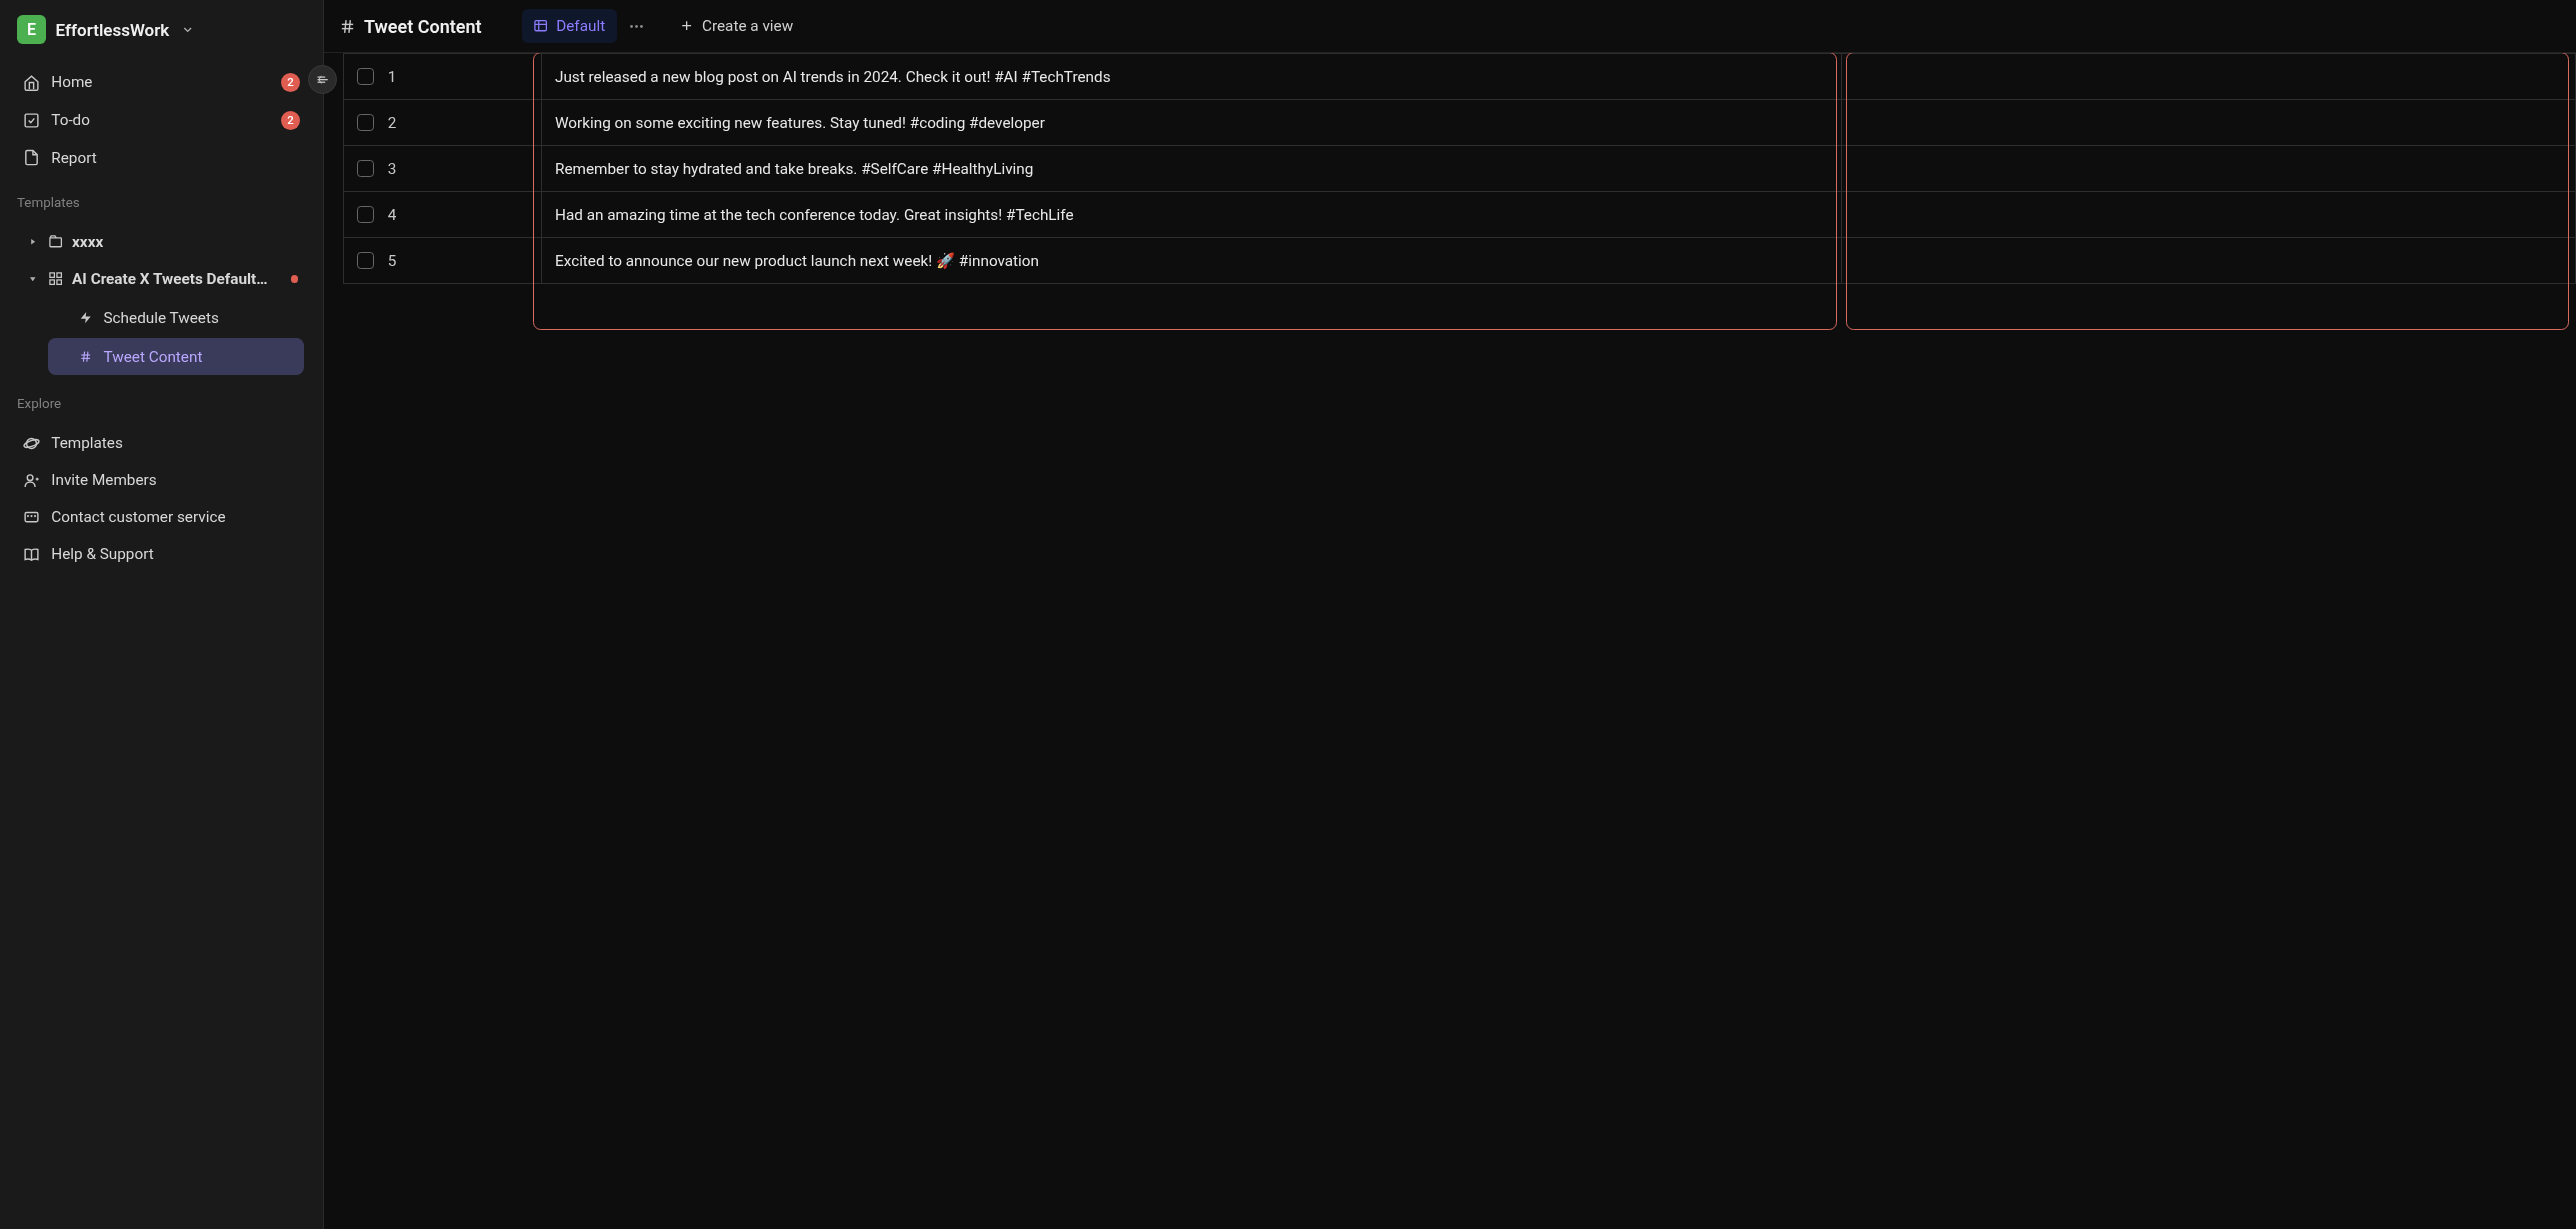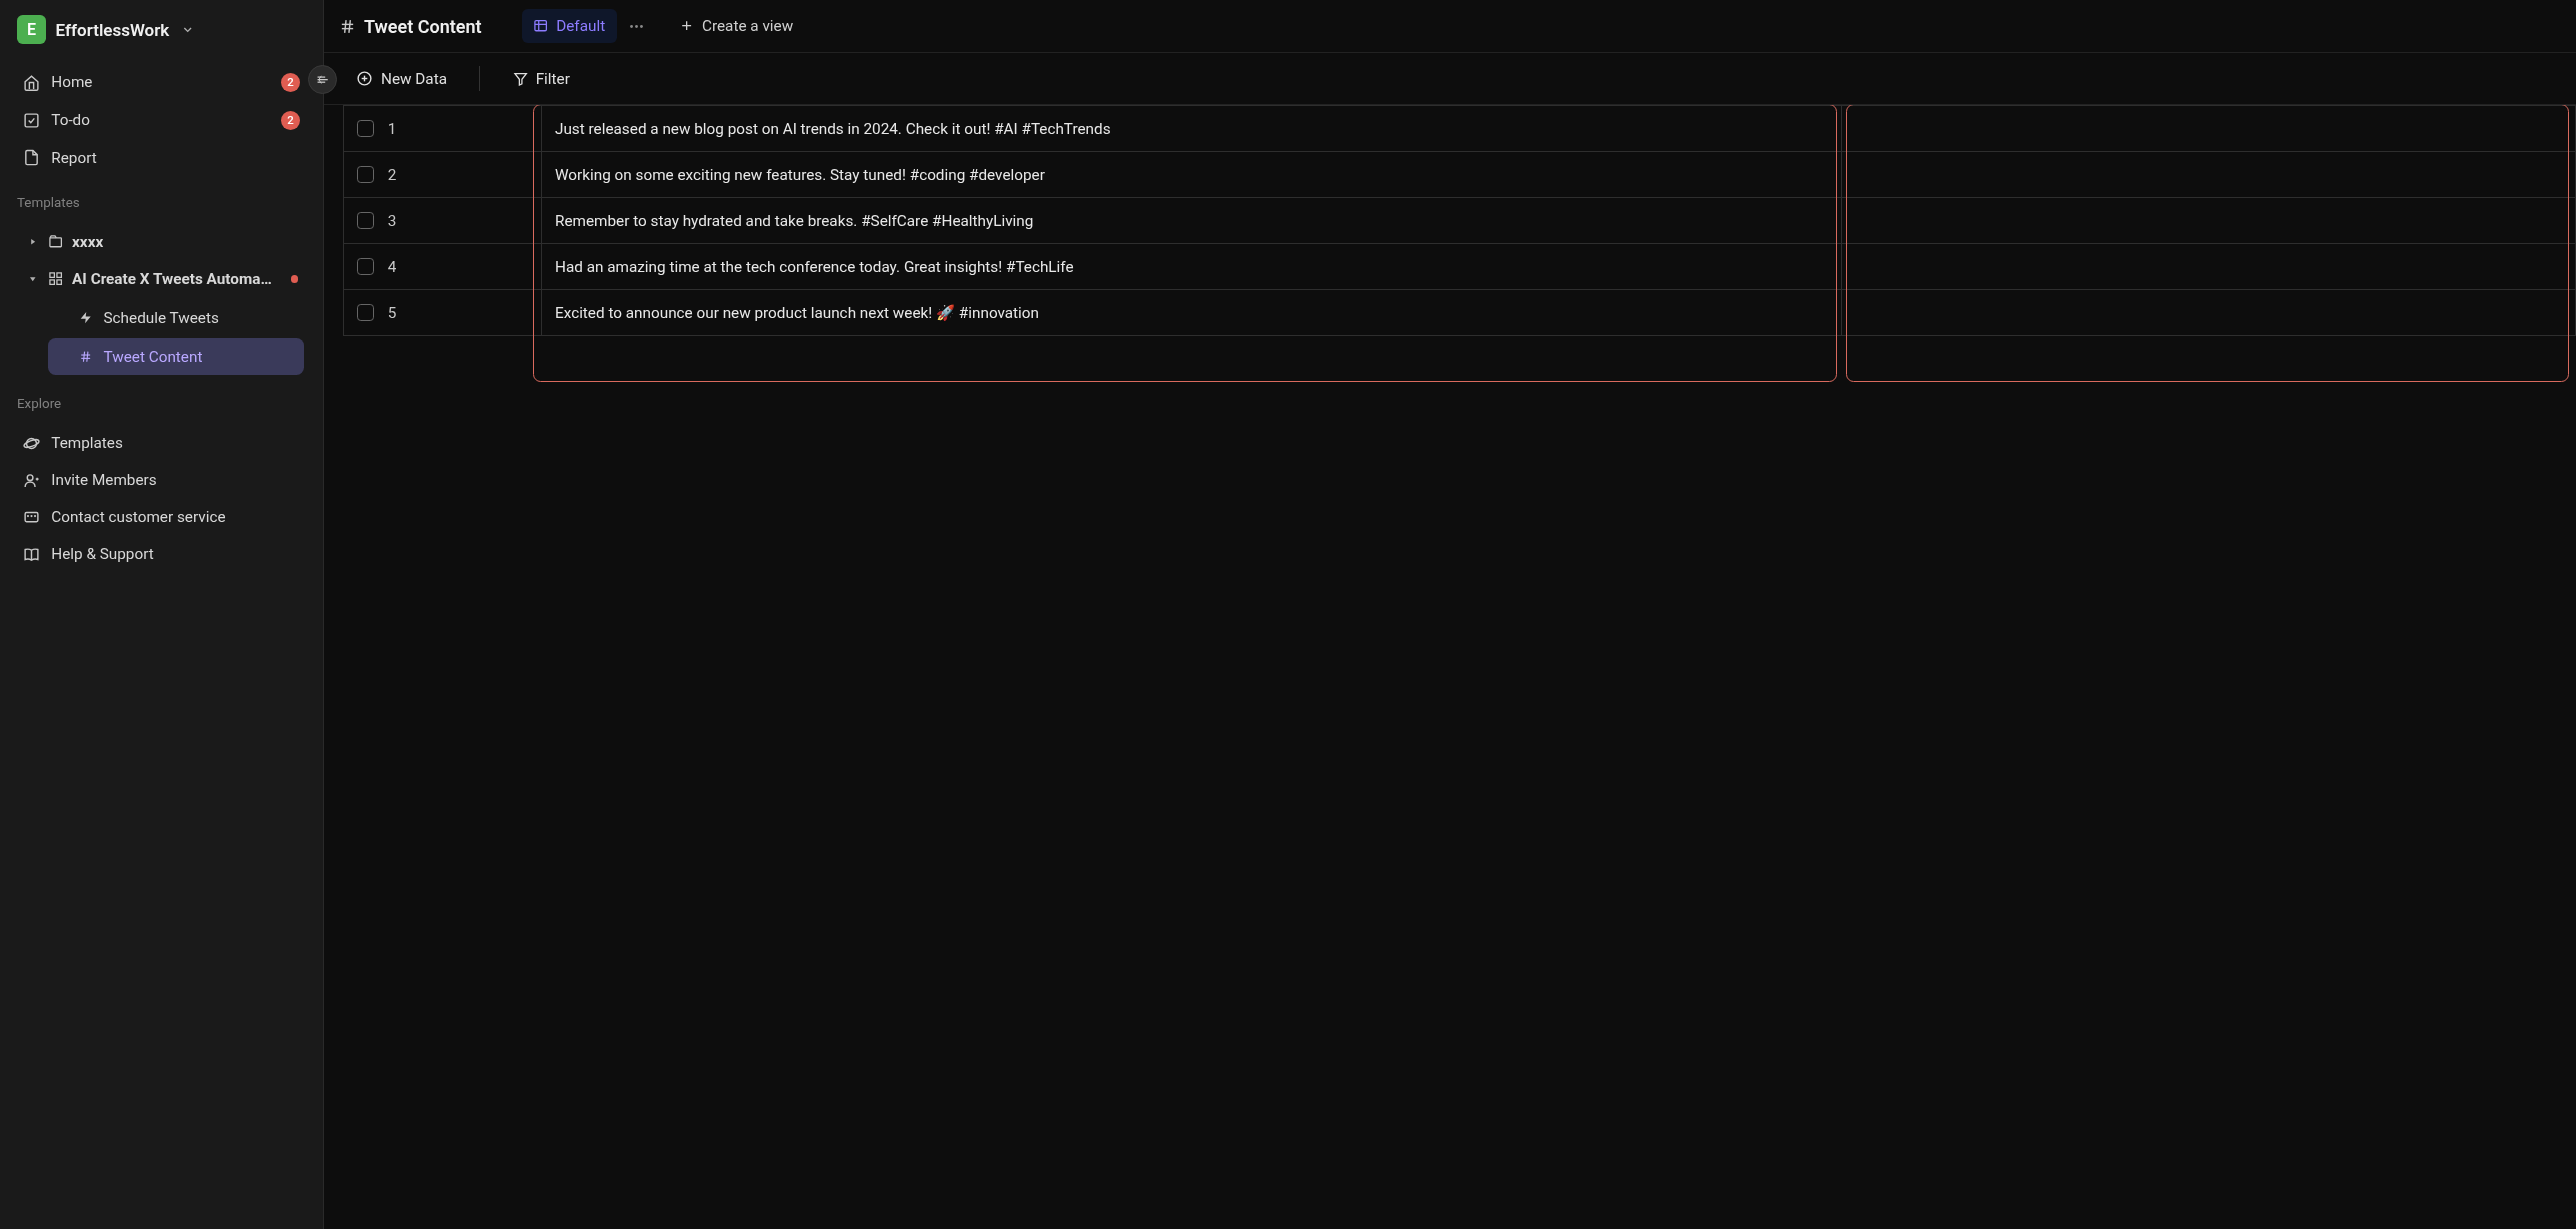--- a/index.html
+++ b/index.html
@@ -145,21 +145,21 @@
             </svg>
         </span>
         <span class="tree-icon">
           <svg width="15.3" height="15.3" viewBox="0 0 24 24" fill="none" stroke="#c8c8c8" stroke-width="2">
               <rect x="3" y="3" width="7" height="7"></rect>
               <rect x="14" y="3" width="7" height="7"></rect>
               <rect x="3" y="14" width="7" height="7"></rect>
               <rect x="14" y="14" width="7" height="7"></rect>
             </svg>
         </span>
-        <span class="tree-label">AI Create X Tweets Automa…</span>
+        <span class="tree-label">AI Create X Tweets Default…</span>
         <span class="dot-indicator"></span>
       </div>
       <div class="tree-children">
         <div class="tree-child">
           <span class="icon-slot">
             <svg width="13.4" height="13.4" viewBox="0 0 24 24" fill="#c8c8c8">
                 <polygon points="13 2 3 14 12 14 11 22 21 10 12 10"></polygon>
               </svg>
           </span>
           <span class="label">Schedule Tweets</span>
@@ -269,41 +269,20 @@
             <svg width="15.3" height="15.3" viewBox="0 0 24 24" fill="none" stroke="#d0d0d0" stroke-width="2">
                 <line x1="12" y1="5" x2="12" y2="19"></line>
                 <line x1="5" y1="12" x2="19" y2="12"></line>
               </svg>
           </span>
           <span>Create a view</span>
         </div>
       </div>
     </div>
 
-    <div class="toolbar">
-      <div class="toolbar-btn">
-        <span>
-          <svg width="17" height="17" viewBox="0 0 24 24" fill="none" stroke="#e0e0e0" stroke-width="2">
-              <circle cx="12" cy="12" r="9"></circle>
-              <line x1="12" y1="8" x2="12" y2="16"></line>
-              <line x1="8" y1="12" x2="16" y2="12"></line>
-            </svg>
-        </span>
-        <span>New Data</span>
-      </div>
-      <div class="toolbar-divider"></div>
-      <div class="toolbar-btn">
-        <span>
-          <svg width="15.3" height="15.3" viewBox="0 0 24 24" fill="none" stroke="#e0e0e0" stroke-width="2">
-              <polygon points="3 4 21 4 14 13 14 20 10 22 10 13"></polygon>
-            </svg>
-        </span>
-        <span>Filter</span>
-      </div>
-    </div>
 
     <div class="table-wrap" style="position:relative;">
       <div class="data-table">
 
       <div class="trow">
             <div class="td checkbox-col">
               <div class="cell-inner">
                 <div class="checkbox"></div>
                 <span class="row-index">1</span>
               </div>

